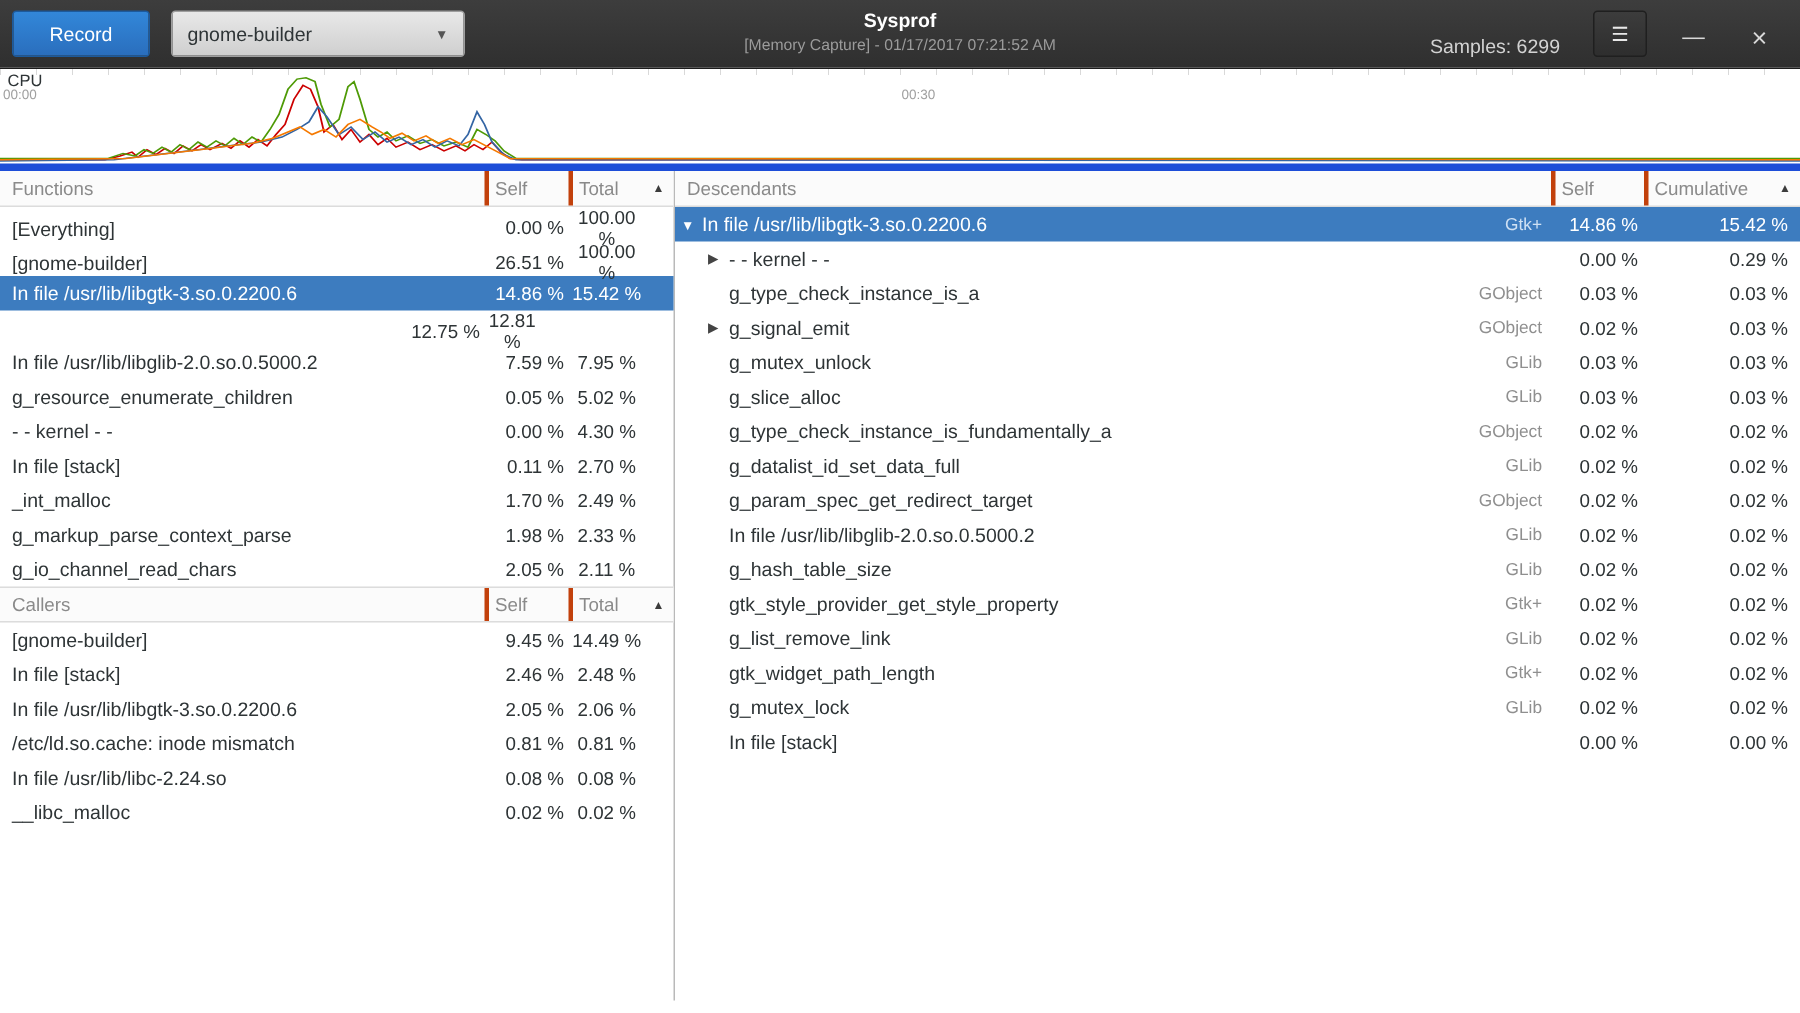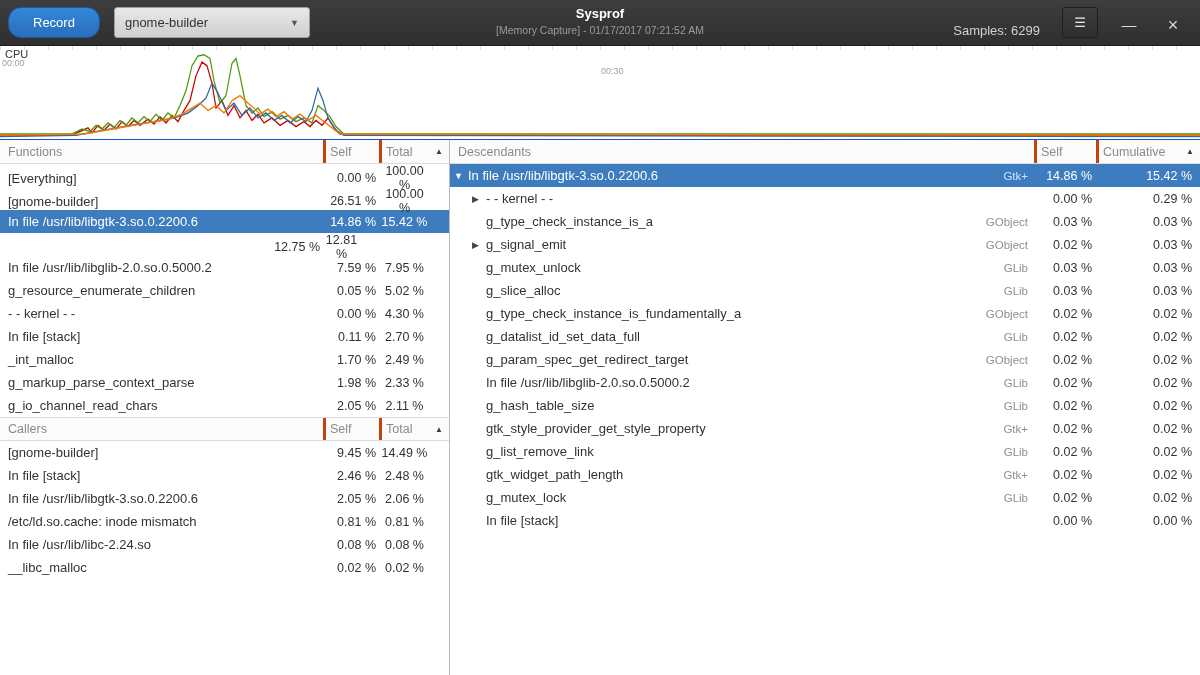--- a/index.html
+++ b/index.html
@@ -3,44 +3,44 @@
 <meta charset="utf-8">
 <style>
   * { margin:0; padding:0; box-sizing:border-box; }
   html,body { width:1200px; height:675px; overflow:hidden; }
   body { font-family:"Liberation Sans","DejaVu Sans",sans-serif; background:#fff; color:#2e3436; }
 
   
   .headerbar { height:46px; background:linear-gradient(#3d3d3d,#2f2f2f); border-bottom:1px solid #1c1c1c;
     display:flex; align-items:center; position:relative; }
   .record-btn { margin-left:8px; height:31px; padding:0 24px; font-size:13px; color:#fff;
-    background:linear-gradient(#3287d9,#2a6ebd); border:1px solid #1d5a9c; border-radius:13px; cursor:pointer; }
+    background:linear-gradient(#3287d9,#2a6ebd); border:1px solid #1d5a9c; border-radius:3px; cursor:pointer; }
   .proc-btn { margin-left:14px; height:31px; width:196px; padding:0 10px; font-size:13px; color:#2e3436;
     background:linear-gradient(#e8e8e8,#cfcfcf); border:1px solid #9e9e9e; border-radius:3px;
     display:flex; align-items:center; justify-content:space-between; cursor:pointer; }
   .proc-btn .caret { font-size:9px; color:#555; }
   .title-block { position:absolute; left:50%; top:6px; transform:translateX(-50%); text-align:center; }
   .title { color:#ffffff; font-size:13px; font-weight:bold; }
   .subtitle { color:#9b9b9b; font-size:10.5px; margin-top:3px; }
   .right-cluster { margin-left:auto; display:flex; align-items:flex-end; padding-right:14px; }
   .samples { color:#d2d2d2; font-size:13px; margin-right:22px; }
   .menu-btn { width:36px; height:31px; background:linear-gradient(#3c3c3c,#2e2e2e); border:1px solid #1f1f1f;
     border-radius:3px; color:#e8e8e8; font-size:13px; cursor:pointer; }
   .win-btn { background:none; border:none; color:#d8d8d8; font-size:15px; width:26px; height:26px;
     margin-left:18px; cursor:pointer; line-height:26px; }
   .win-btn.close { font-size:18px; }
 
   
-  .graph { position:relative; height:94px; border-bottom:1px solid #1d4ed8; background:#fff; }
+  .graph { position:relative; height:68px; border-bottom:5px solid #1d4ed8; background:#fff; }
   .graph svg { position:absolute; inset:0; width:100%; height:100%; }
   .graph .ticks { position:absolute; top:0; left:0; right:0; height:4px;
     background:repeating-linear-gradient(to right,#c9c9c9 0 1px,transparent 1px 24px); opacity:.7; }
   .cpu-label { position:absolute; top:2px; left:5px; font-size:11px; color:#2e3436; }
   .t0 { position:absolute; top:12px; left:2px; font-size:9px; color:#a0a0a0; }
-  .t30 { position:absolute; top:20px; left:601px; font-size:9px; color:#a0a0a0; }
+  .t30 { position:absolute; top:12px; left:601px; font-size:9px; color:#a0a0a0; }
 
   
   .main { display:flex; height:553px; }
   .left-pane { width:450px; border-right:1px solid #b9b9b9; background:#fff; }
   .right-pane { flex:1; background:#fff; }
 
   .thead { display:grid; height:24px; align-items:center; background:#fbfbfb;
     border-bottom:1px solid #dcdcdc; color:#8a8a8a; font-size:12.5px; }
   .lgrid { grid-template-columns:1fr 56px 70px; }
   .dgrid { grid-template-columns:1fr 62px 104px; }

